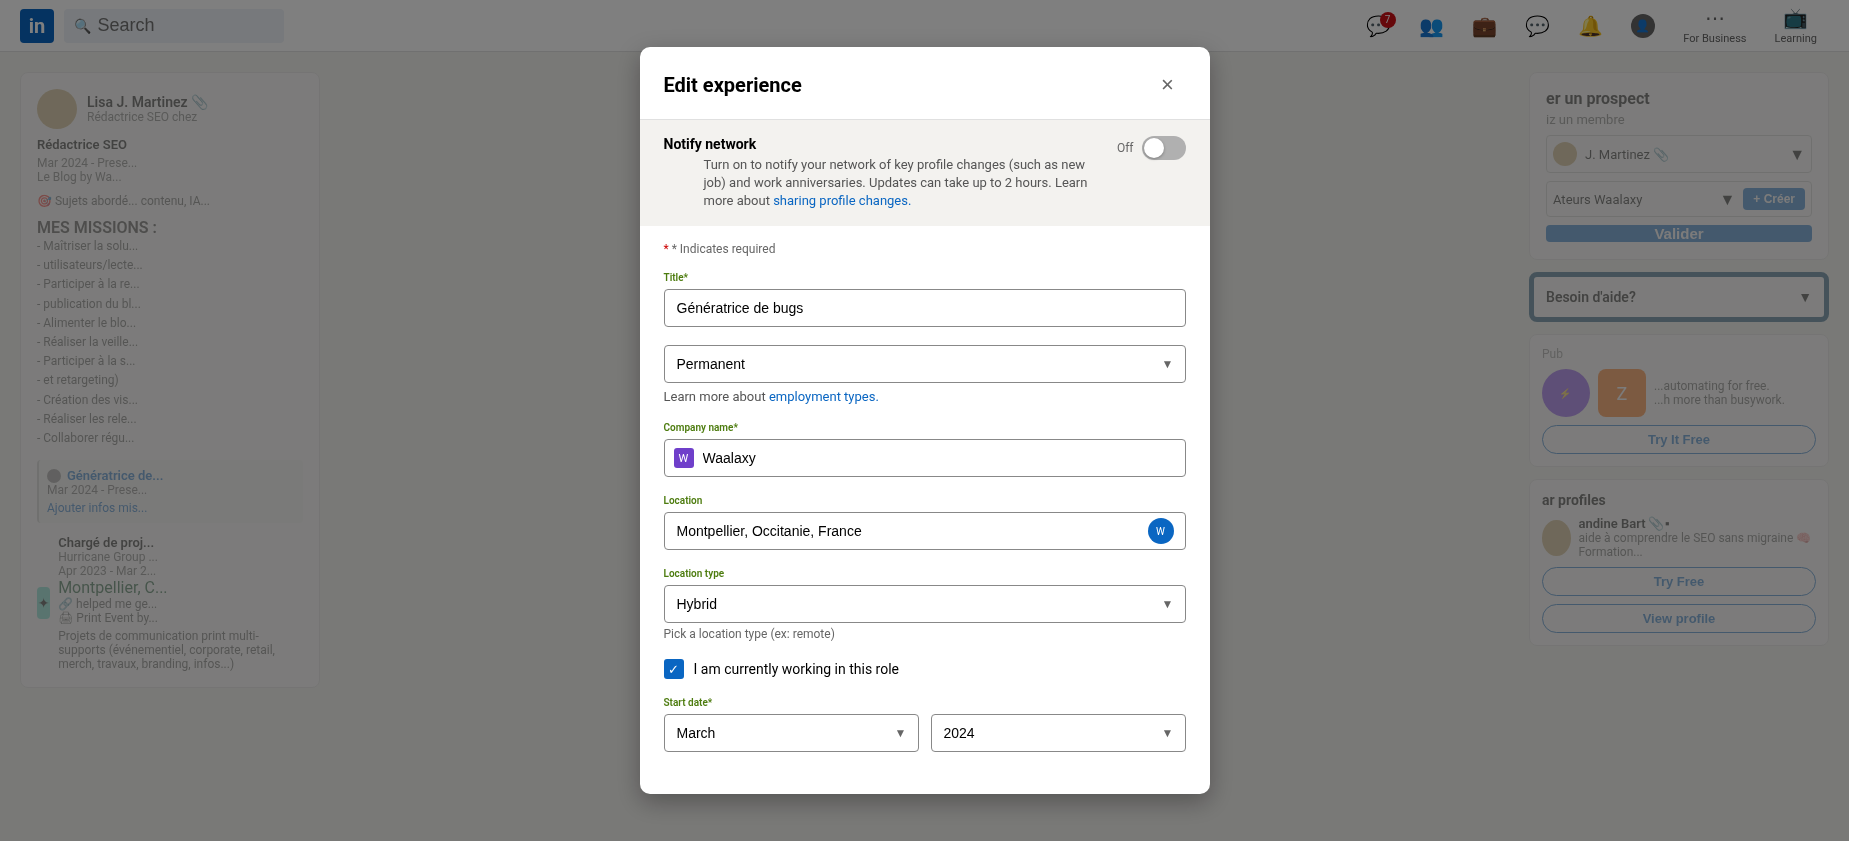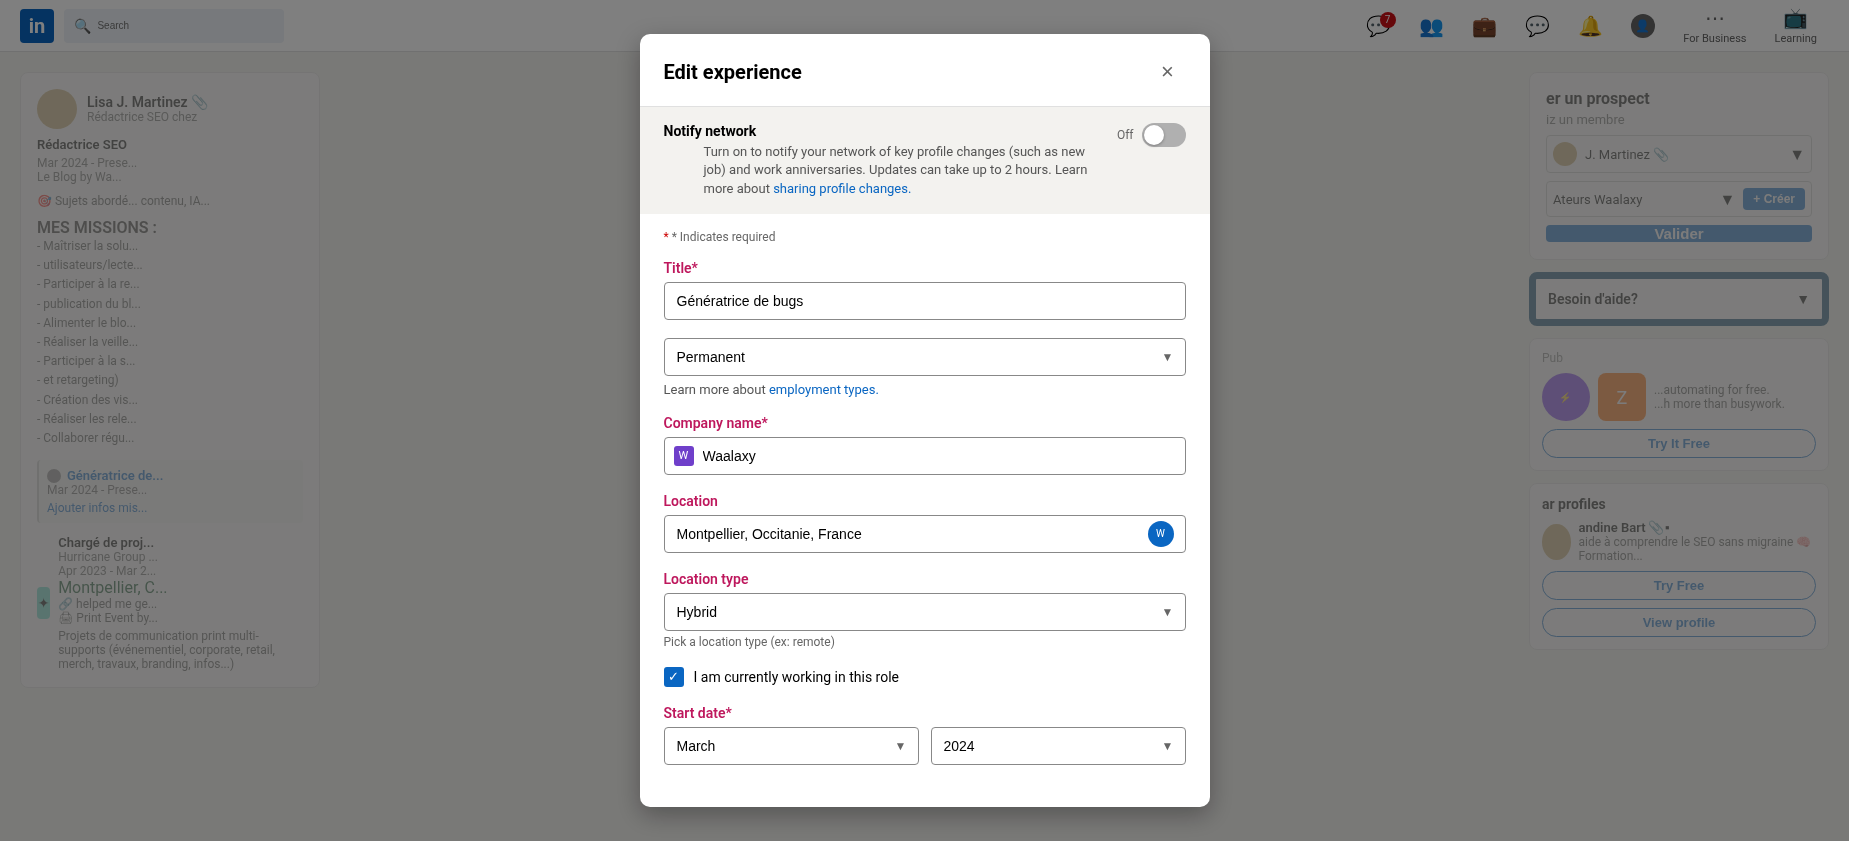--- a/index.html
+++ b/index.html
@@ -39,21 +39,21 @@
       background: #eef3f8;
       border-radius: 4px;
       display: flex; align-items: center;
       padding: 0 10px;
       height: 34px;
       width: 220px;
       gap: 6px;
     }
     .nav-search input {
       border: none; background: transparent;
-      font-size: 10px; outline: none; width: 100%;
+      font-size: 18px; outline: none; width: 100%;
       color: #333;
     }
     .nav-icons {
       display: flex; align-items: center; gap: 4px;
       margin-left: auto;
     }
     .nav-icon-item {
       display: flex; flex-direction: column; align-items: center;
       padding: 4px 12px;
       cursor: pointer;
@@ -190,23 +190,23 @@
       font-size: 12px;
       color: #666;
       margin-bottom: 16px;
     }
     .asterisk { color: #cc0000; }
 
     .form-group {
       margin-bottom: 18px;
     }
     .form-label {
-      font-size: 14px;
+      font-size: 10px;
       font-weight: 600;
-      color: #be185d;
+      color: #4d7c0f;
       margin-bottom: 6px;
       display: block;
     }
 
     .form-input {
       width: 100%;
       border: 1px solid #888;
       border-radius: 4px;
       padding: 10px 12px;
       font-size: 14px;
@@ -401,21 +401,21 @@
         <span style="font-size:13px;">J. Martinez 📎</span>
         <span style="margin-left:auto;font-size:16px;">▼</span>
       </div>
       <div style="display:flex;align-items:center;gap:8px;margin-top:8px;padding:6px;border:1px solid #ccc;border-radius:4px;">
         <span style="font-size:13px;">Ateurs Waalaxy</span>
         <span style="margin-left:auto;font-size:16px;">▼</span>
         <button style="background:#0a66c2;color:white;border:none;border-radius:4px;padding:4px 10px;font-size:12px;font-weight:600;cursor:pointer;">+ Créer</button>
       </div>
       <button style="background:#0a66c2;color:white;border:none;border-radius:4px;width:100%;padding:0;font-size:15px;font-weight:700;margin-top:8px;cursor:pointer;">Valider</button>
     </div>
-    <div style="background:#fff;border-radius:8px;border:7px solid #0c4a6e;padding:12px;margin-top:12px;">
+    <div style="background:#fff;border-radius:8px;border:5px solid #0c4a6e;padding:12px;margin-top:12px;">
       <div style="display:flex;justify-content:space-between;align-items:center;font-size:14px;font-weight:600;">
         <span>Besoin d'aide?</span>
           <span>▼</span>
       </div>
     </div>
     <div style="background:#fff;border-radius:8px;border:1px solid #e0e0e0;padding:12px;margin-top:12px;">
       <div style="font-size:12px;color:#888;margin-bottom:8px;">Pub</div>
       <div style="display:flex;gap:8px;margin-bottom:8px;align-items:center;">
         <div style="width:48px;height:48px;border-radius:50%;background:#7c3aed;display:flex;align-items:center;justify-content:center;color:white;font-size:10px;text-align:center;">⚡</div>
         <div style="width:48px;height:48px;border-radius:8px;background:#ff6b00;display:flex;align-items:center;justify-content:center;color:white;font-size:18px;">Z</div>

